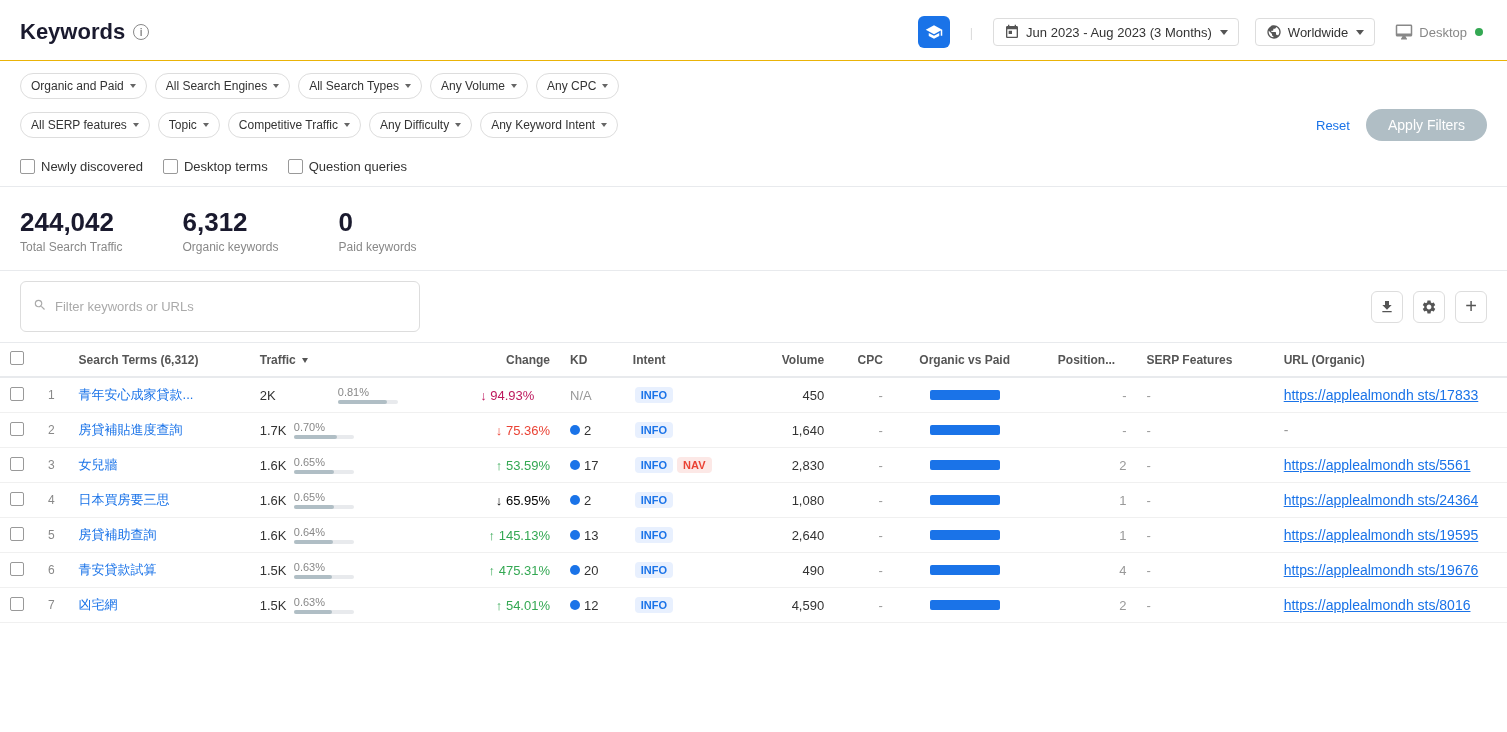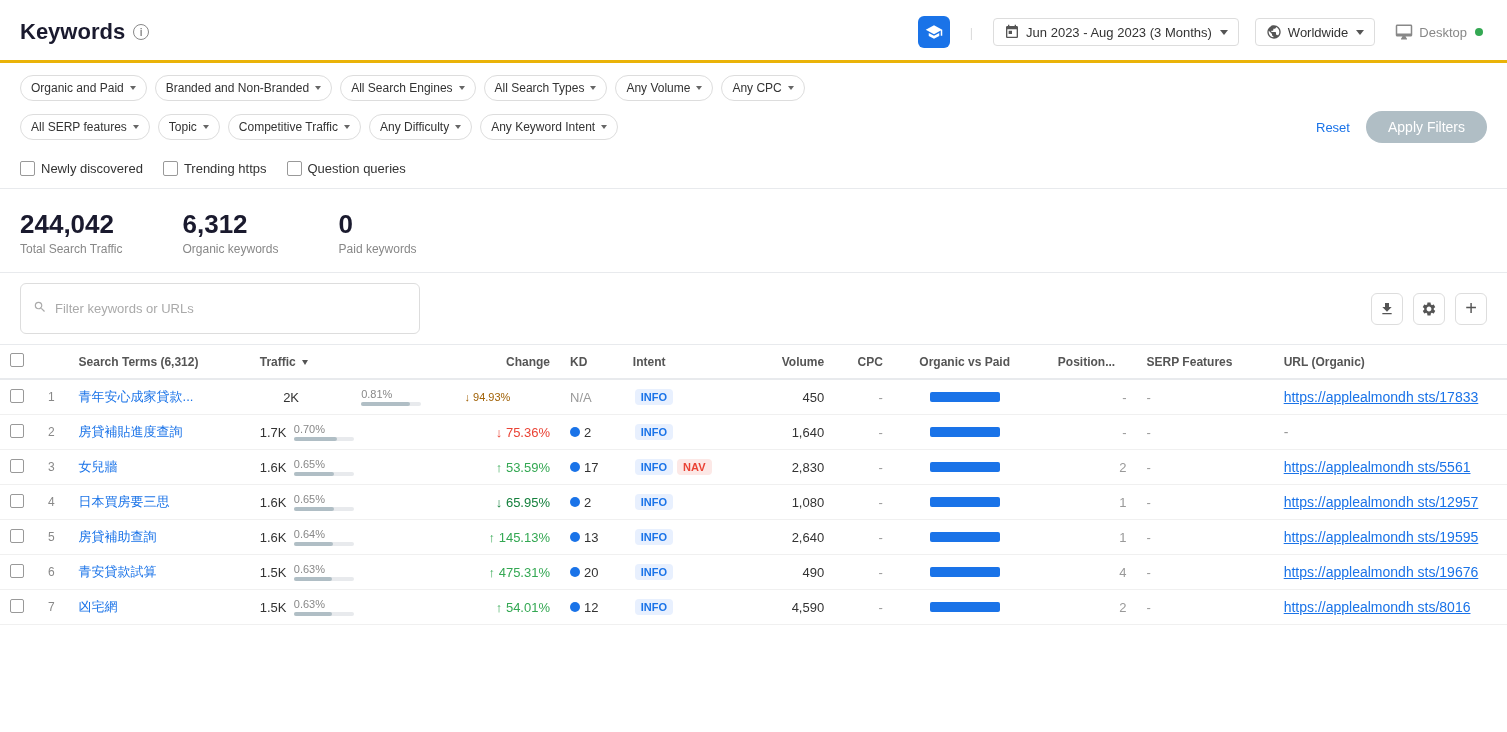--- a/index.html
+++ b/index.html
@@ -1,21 +1,21 @@
 <!DOCTYPE html>
 <html><head>
   <meta charset="utf-8">
   <style>
     * { box-sizing: border-box; margin: 0; padding: 0; }
     body { font-family: -apple-system, BlinkMacSystemFont, 'Segoe UI', Arial, sans-serif; background: #f8f9fa; color: #333; font-size: 13px; }
 
     .page { background: #fff; min-height: 732px; }
 
     
-    .header { display: flex; align-items: center; padding: 16px 20px 12px 20px; border-bottom: 3px solid #eab308; background: #fff; }
+    .header { display: flex; align-items: center; padding: 16px 20px 12px 20px; border-bottom: 1px solid #eab308; background: #fff; }
     .header-title { font-size: 22px; font-weight: 700; color: #1a1a2e; display: flex; align-items: center; gap: 8px; flex: 1; }
     .info-icon { width: 16px; height: 16px; border: 1.5px solid #888; border-radius: 50%; display: inline-flex; align-items: center; justify-content: center; font-size: 10px; color: #888; cursor: pointer; }
     .header-controls { display: flex; align-items: center; gap: 16px; }
     .header-badge { width: 32px; height: 32px; background: #1a73e8; border-radius: 6px; display: flex; align-items: center; justify-content: center; }
     .header-badge svg { fill: white; width: 18px; height: 18px; }
     .date-selector, .geo-selector, .device-selector { display: flex; align-items: center; gap: 6px; cursor: pointer; color: #333; font-size: 13px; }
     .date-selector { border: 1px solid #ddd; border-radius: 4px; padding: 5px 10px; background: #fff; }
     .geo-selector { border: 1px solid #ddd; border-radius: 4px; padding: 5px 10px; background: #fff; }
     .device-selector { padding: 5px 4px; color: #888; }
     .chevron-down { width: 0; height: 0; border-left: 4px solid transparent; border-right: 4px solid transparent; border-top: 5px solid #555; display: inline-block; margin-left: 2px; }
@@ -106,24 +106,20 @@
     </div>
   </div>
 
   <div class="filter-bar">
     <div class="filter-row">
       <div class="filter-chip">
         <span>Organic and Paid</span>
         <span class="chip-arrow"></span>
       </div>
       <div class="filter-chip">
-        <span>Branded and Non-Branded</span>
-        <span class="chip-arrow"></span>
-      </div>
-      <div class="filter-chip">
         <span>All Search Engines</span>
         <span class="chip-arrow"></span>
       </div>
       <div class="filter-chip">
         <span>All Search Types</span>
         <span class="chip-arrow"></span>
       </div>
       <div class="filter-chip">
         <span>Any Volume</span>
         <span class="chip-arrow"></span>
@@ -159,21 +155,21 @@
         <button class="apply-btn">Apply Filters</button>
       </div>
     </div>
     <div class="checkbox-row">
       <label class="checkbox-item">
         <span class="checkbox-box"></span>
         <span>Newly discovered</span>
       </label>
       <label class="checkbox-item">
         <span class="checkbox-box"></span>
-        <span>Trending https</span>
+        <span>Desktop terms</span>
       </label>
       <label class="checkbox-item">
         <span class="checkbox-box"></span>
         <span>Question queries</span>
       </label>
     </div>
   </div>
 
   <div class="stats-row">
     <div class="stat-item">
@@ -232,31 +228,31 @@
           <th>SERP Features</th>
           <th>URL (Organic)</th>
         </tr>
       </thead>
       <tbody id="table-body">
       <tr>
             <td class="check-col"><span class="checkbox-box" style="width:14px;height:14px;"></span></td>
             <td class="td-num">1</td>
             <td class="td-keyword"><a href="#">青年安心成家貸款...</a></td>
             <td>
-              <div style="display:flex;align-items:center;gap:6px;justify-content:center;">
+              <div style="display:flex;align-items:center;gap:6px;">
       <span style="font-size:13px;color:#333;min-width:28px;">2K</span>
       <div style="display:flex;flex-direction:column;gap:2px;margin-left:44px;">
         <span style="font-size:11px;color:#888;">0.81%</span>
         <div style="width:60px;height:4px;background:#e8eaed;border-radius:2px;">
           <div style="width:82%;height:100%;background:#b0bec5;border-radius:2px;"></div>
         </div>
       </div>
     </div>
             </td>
-            <td style="text-align: left; font-weight: 500; font-size: 11px; color: #a16207;"><span>↓ 94.93%</span></td>
+            <td style="text-align: center; font-weight: 500; font-size: 13px; color: #be185d;"><span>↓ 94.93%</span></td>
             <td><span class="na">N/A</span></td>
             <td><span class="intent-badge">INFO</span></td>
             <td style="text-align: right;">450</td>
             <td style="text-align: right;"><span class="dash">-</span></td>
             <td style="text-align: center;">
               <div style="display:flex;justify-content:center;">
                 <div style="width:70px;height:10px;background:#1a73e8;border-radius:2px;"></div>
               </div>
             </td>
             <td style="text-align: right;"><span class="dash">-</span></td>
@@ -333,35 +329,35 @@
               <div style="display:flex;align-items:center;gap:6px;">
       <span style="font-size:13px;color:#333;min-width:28px;">1.6K</span>
       <div style="display:flex;flex-direction:column;gap:2px;">
         <span style="font-size:11px;color:#888;">0.65%</span>
         <div style="width:60px;height:4px;background:#e8eaed;border-radius:2px;">
           <div style="width:67%;height:100%;background:#b0bec5;border-radius:2px;"></div>
         </div>
       </div>
     </div>
             </td>
-            <td style="text-align: right; font-weight: 500; font-size: 13px; color: #15803d;"><span>↓ 65.95%</span></td>
+            <td style="text-align: right; font-weight: 500; font-size: 13px; color: #000000;"><span>↓ 65.95%</span></td>
             <td>
               <span style="display:flex;align-items:center;gap:4px;"><span style="width:10px;height:10px;background:#1a73e8;border-radius:50%;display:inline-block;"></span>2</span>
             </td>
             <td><span class="intent-badge">INFO</span></td>
             <td style="text-align: right;">1,080</td>
             <td style="text-align: right;"><span class="dash">-</span></td>
             <td style="text-align: center;">
               <div style="display:flex;justify-content:center;">
                 <div style="width:70px;height:10px;background:#1a73e8;border-radius:2px;"></div>
               </div>
             </td>
             <td style="text-align: right;"><span class="dash">1</span></td>
             <td><span class="dash">-</span></td>
-            <td class="td-url"><a href="#" class="td-url">https://applealmondh sts/12957</a></td>
+            <td class="td-url"><a href="#" class="td-url">https://applealmondh sts/24364</a></td>
           </tr>
           <tr>
             <td class="check-col"><span class="checkbox-box" style="width:14px;height:14px;"></span></td>
             <td class="td-num">5</td>
             <td class="td-keyword"><a href="#">房貸補助查詢</a></td>
             <td>
               <div style="display:flex;align-items:center;gap:6px;">
       <span style="font-size:13px;color:#333;min-width:28px;">1.6K</span>
       <div style="display:flex;flex-direction:column;gap:2px;">
         <span style="font-size:11px;color:#888;">0.64%</span>

